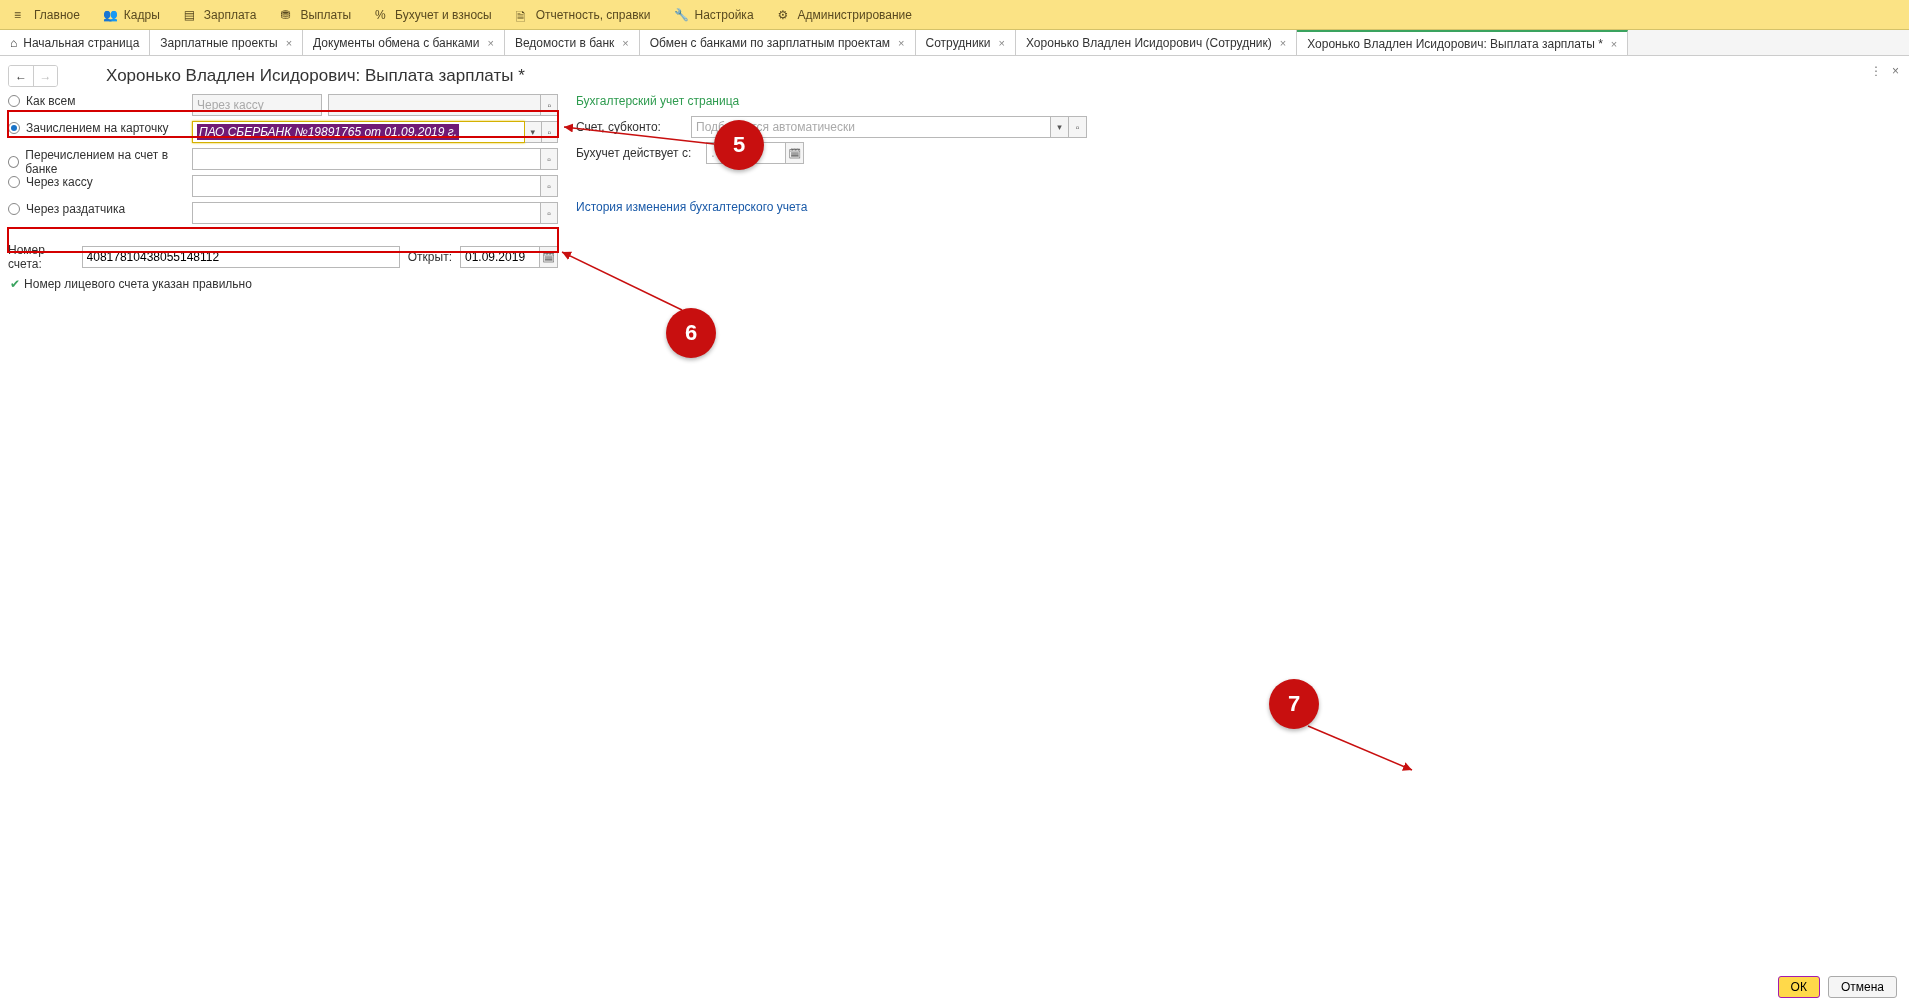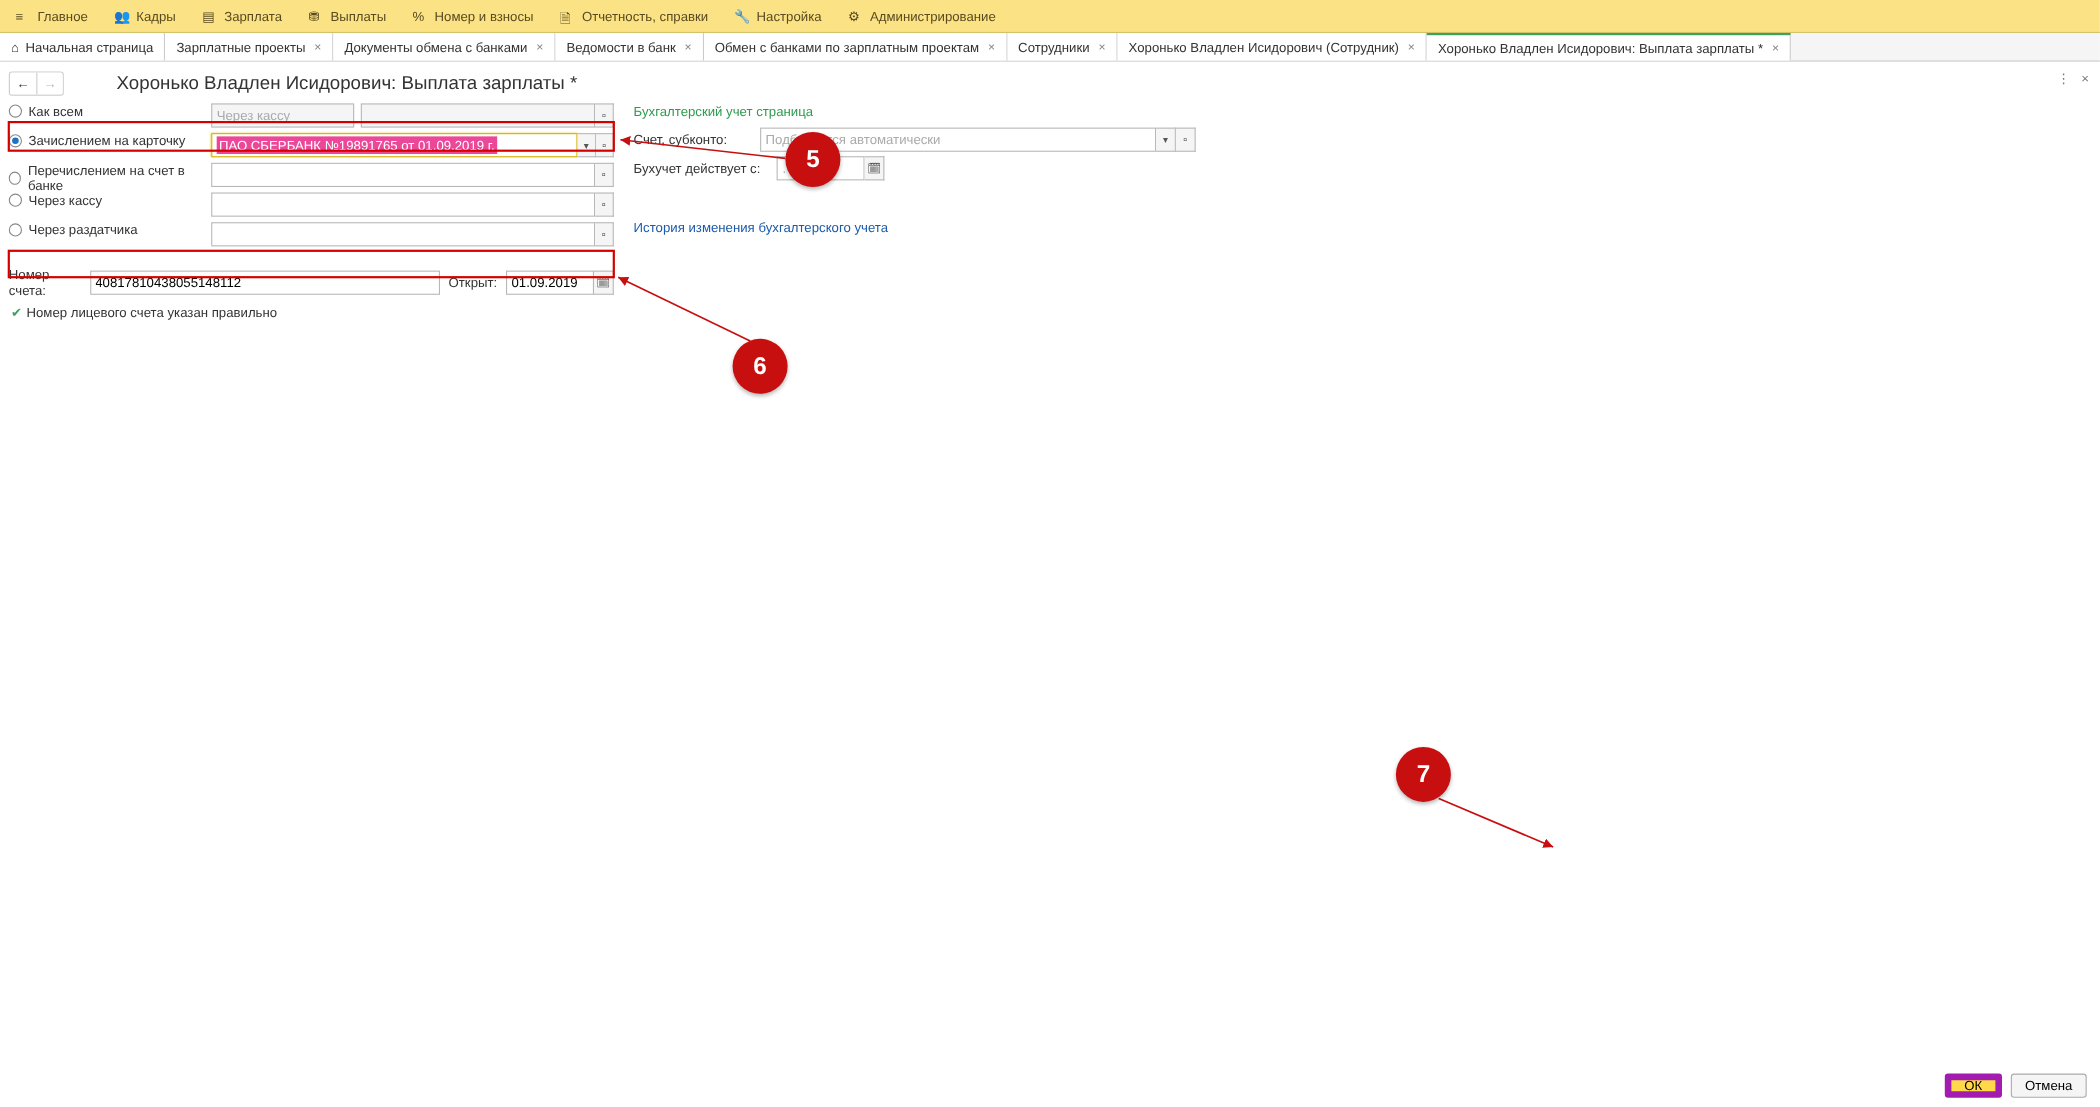--- a/index.html
+++ b/index.html
@@ -29,35 +29,35 @@
   .radio { width: 12px; height: 12px; border: 1px solid #888; border-radius: 50%; display: inline-flex; align-items: center; justify-content: center; }
   .radio.checked::after { content: ""; width: 6px; height: 6px; border-radius: 50%; background: #1a73c8; }
   .input-wrap { flex: 1; display: flex; }
   .text-input { height: 22px; border: 1px solid #b8b8b8; padding: 0 4px; font-size: 12px; width: 100%; background: #fff; }
   .text-input::placeholder { color: #aaa; }
   .text-input.disabled { background: #f5f5f5; color: #aaa; }
   .btn-dd { width: 18px; height: 22px; border: 1px solid #b8b8b8; border-left: none; background: #f5f5f5; display:flex;align-items:center;justify-content:center; cursor:pointer; font-size:9px; color:#555;}
   .btn-open { width: 18px; height: 22px; border: 1px solid #b8b8b8; border-left: none; background: #f5f5f5; display:flex;align-items:center;justify-content:center; cursor:pointer; font-size:10px;}
   .red-box { border: 2px solid #d40000; position: absolute; pointer-events: none; }
   .yellow-border .text-input { border: 1px solid #d4b000; box-shadow: 0 0 2px #e5c000; }
-  .selected-text { background: #ec4899; color: #fff; padding: 1px 2px; }
+  .selected-text { background: #701a75; color: #fff; padding: 1px 2px; font-style: italic; }
   
   .section-title { color: #2e9b4f; font-size: 12px; margin-bottom: 6px; }
   .field-row { display: flex; align-items: center; height: 26px; gap: 15px; }
   .field-label { min-width: 100px; font-size: 12px; }
   .acct-input { width: 360px; }
   .link { color: #1a5aa8; cursor: pointer; font-size: 12px; }
   
   .acct-row { display: flex; align-items: center; gap: 8px; margin-top: 6px; }
   .ok-msg { color: #333; font-size: 12px; display: flex; align-items: center; gap: 4px; margin-top: 6px; padding-left: 2px;}
   .green-check { color: #3aa35f; font-size: 12px; }
   
   .bottom-bar { position: absolute; bottom: 8px; right: 12px; display: flex; gap: 8px; }
   .btn { height: 22px; padding: 0 12px; border: 1px solid #aaa; border-radius: 3px; background: #f5f5f5; font-size: 12px; cursor: pointer; display:flex; align-items:center;}
-  .btn.primary { background: #ffd94a; border: 6px solid #a21caf; }
+  .btn.primary { background: #ffd94a; border: 1px solid #a21caf; }
   
   .circle { position: absolute; width: 50px; height: 50px; border-radius: 50%; background: #c80f0f; color:#fff; font-size: 22px; font-weight: bold; display:flex; align-items:center; justify-content:center; box-shadow: 0 2px 4px rgba(0,0,0,0.3); z-index:50;}
   svg.arrows { position:absolute; top:0; left:0; width:100%; height:100%; pointer-events:none; z-index:40;}
   
   .top-right-tools { position: absolute; right: 10px; top: 64px; display:flex; gap:10px; color:#777; }
   .top-right-tools span { cursor:pointer; }
 </style>
 </head>
 <body>
 
@@ -73,21 +73,21 @@
   <div class="menubar-item">
       <span class="menubar-icon">▤</span>
       <span>Зарплата</span>
     </div>
   <div class="menubar-item">
       <span class="menubar-icon">⛃</span>
       <span>Выплаты</span>
     </div>
   <div class="menubar-item">
       <span class="menubar-icon">%</span>
-      <span>Номер и взносы</span>
+      <span>Бухучет и взносы</span>
     </div>
   <div class="menubar-item">
       <span class="menubar-icon">🗎</span>
       <span>Отчетность, справки</span>
     </div>
   <div class="menubar-item">
       <span class="menubar-icon">🔧</span>
       <span>Настройка</span>
     </div>
   <div class="menubar-item">

